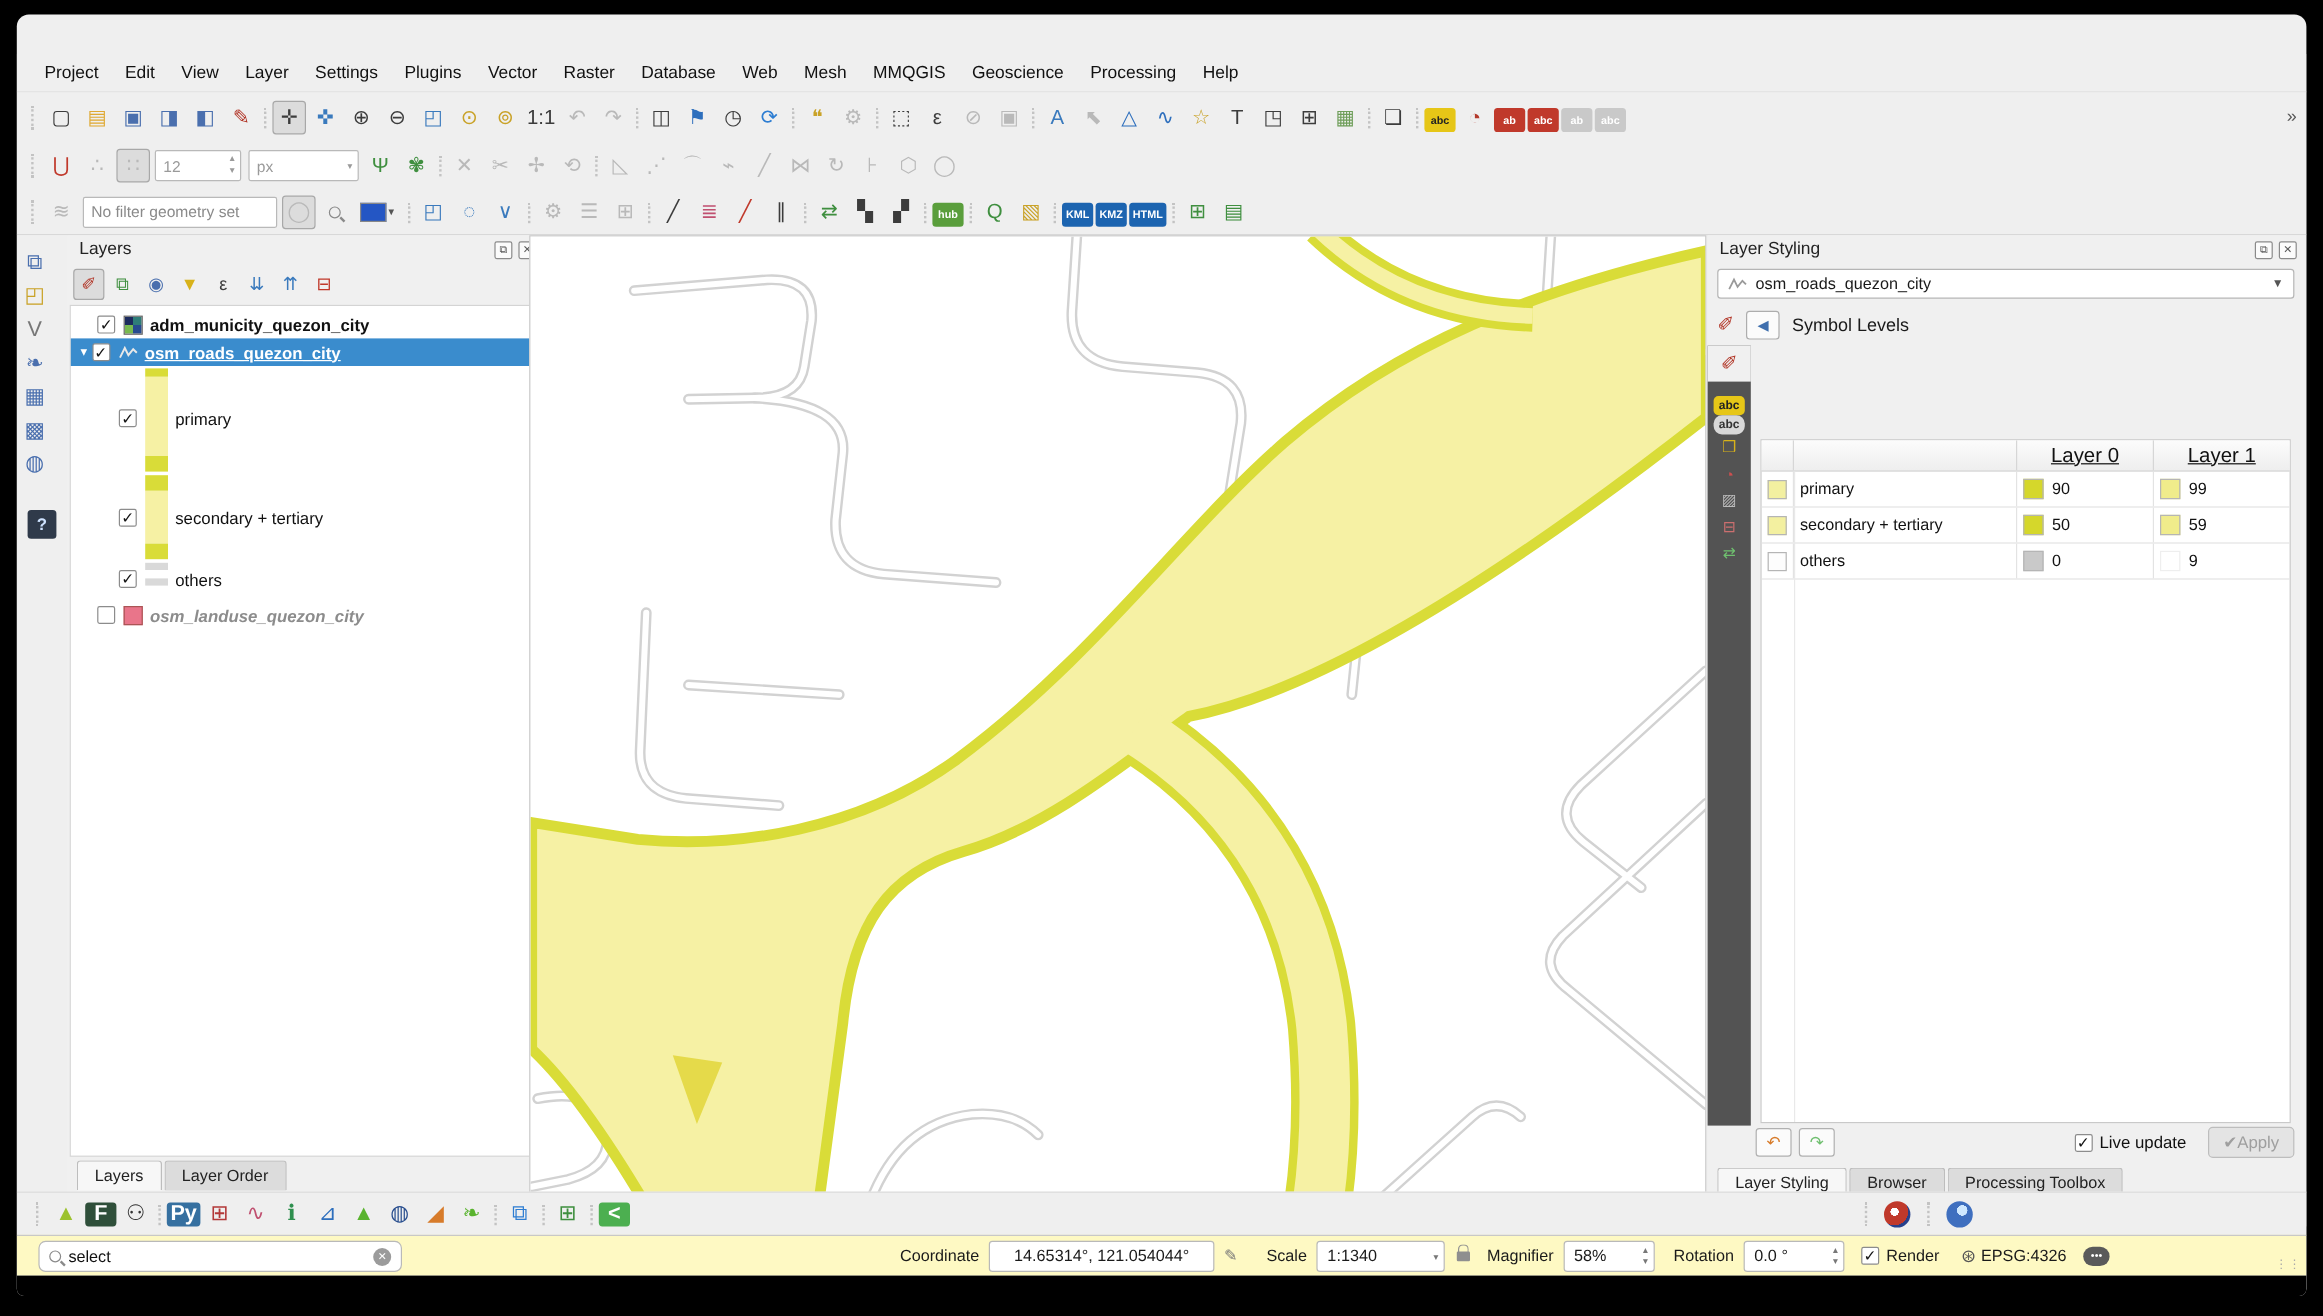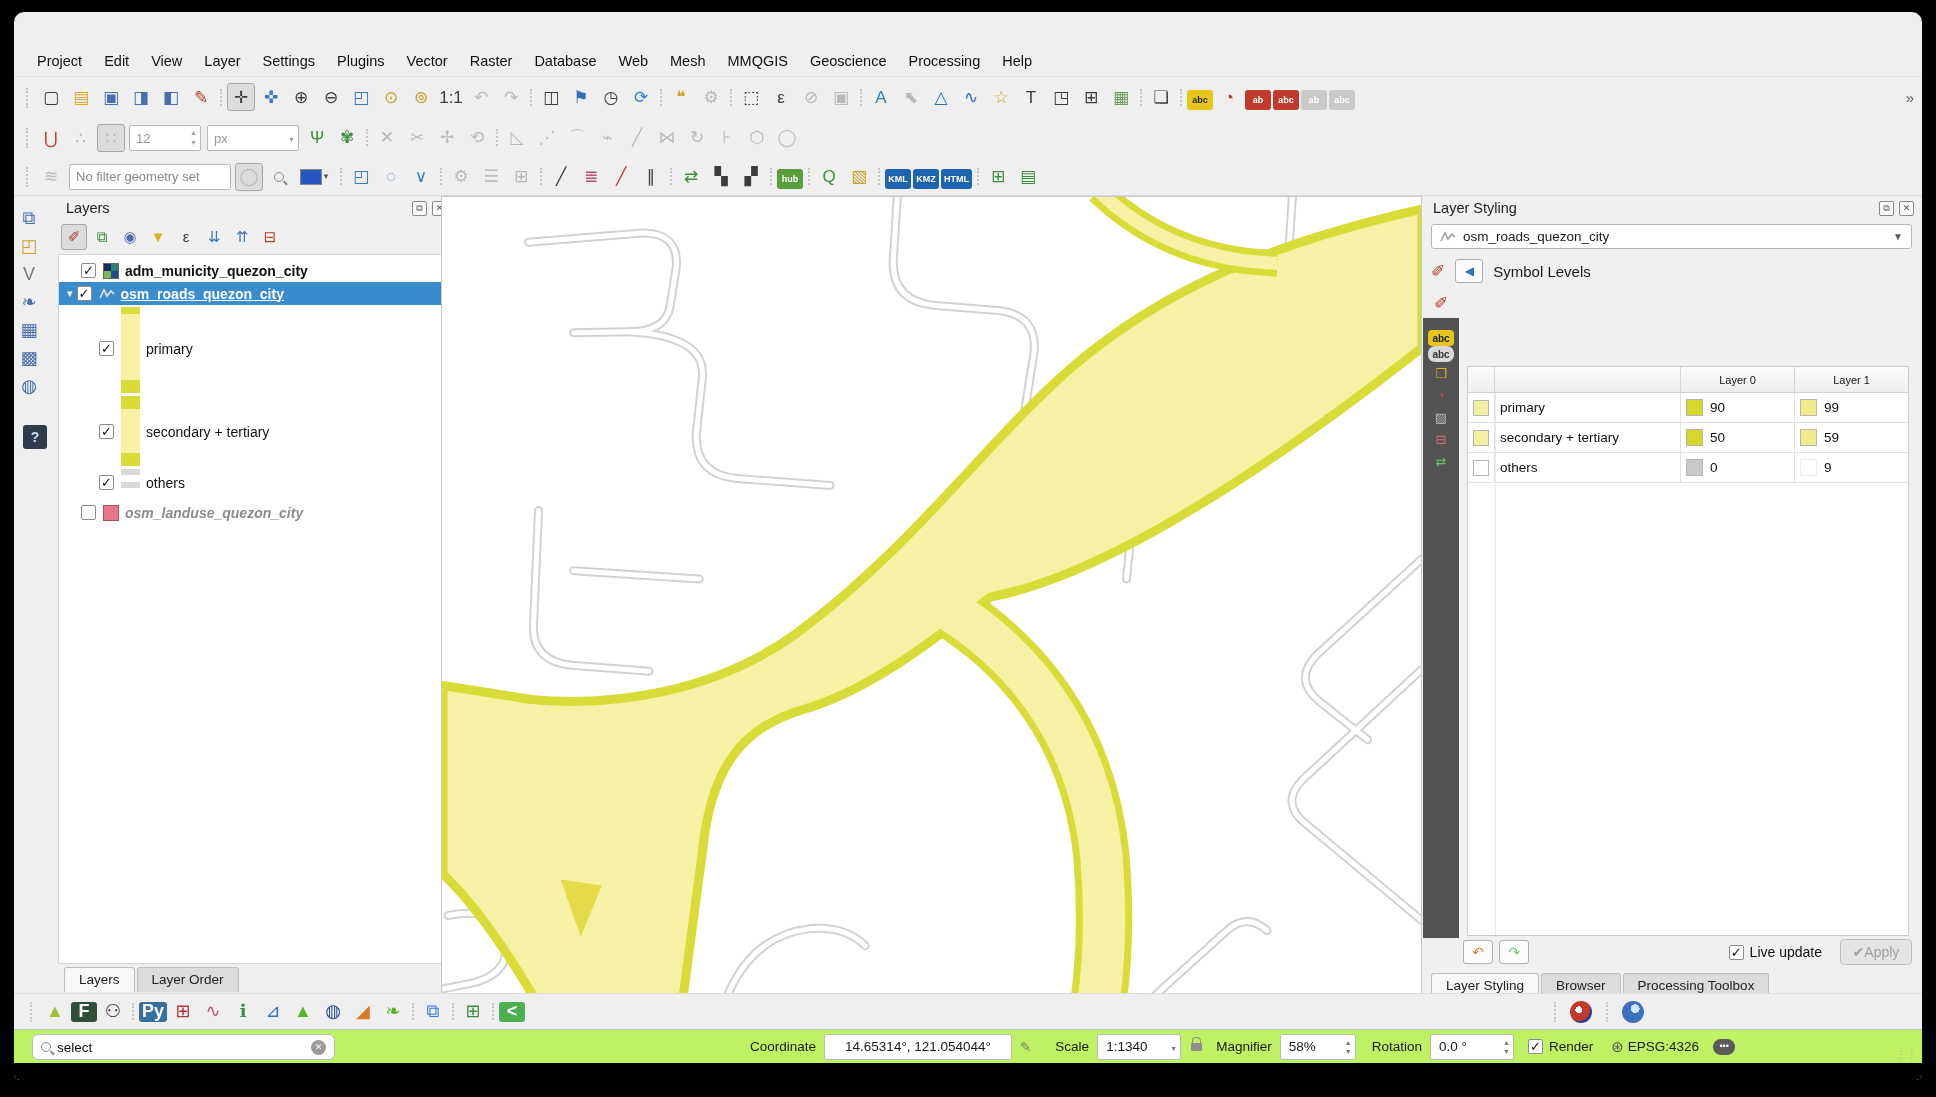--- a/index.html
+++ b/index.html
@@ -57,39 +57,39 @@
   .backbtn { width:28px; height:24px; background:#fbfbfb; border:1px solid #adadad; border-radius:3px; color:#3f6fae; font-size:12px; text-align:center; line-height:22px; }
   .symtitle { font-size:15px; color:#1a1a1a; }
   .sidestrip { position:absolute; left:0; top:92px; width:36px; bottom:84px; background:#535353; display:flex; flex-direction:column; align-items:center; padding-top:8px; gap:12px; }
   .sideicon { width:26px; height:22px; display:flex; align-items:center; justify-content:center; font-size:13px; color:#ddd; }
   .sideicon.badge-y { background:#e6c617; color:#222; border-radius:4px; font-size:10px; font-weight:bold; height:16px; }
   .sideicon.badge-o { background:#d8d8d8; color:#333; border-radius:7px; font-size:10px; font-weight:bold; height:16px; }
   .sideicon.active { background:#f0f0f0; width:36px; height:30px; margin-top:-8px; color:#b33a2b; font-size:17px; }
   .desc { position:absolute; left:46px; top:96px; width:452px; font-size:13.5px; line-height:1.32; color:#1c1c1c; }
   .sltable { position:absolute; left:44px; top:170px; width:442px; bottom:86px; background:#fff; border:1px solid #c9c9c9; font-size:13.5px; color:#111; }
   .slhead { display:flex; height:26px; background:linear-gradient(#fcfcfc,#eee); border-bottom:1px solid #cfcfcf; }
-  .slhead div { border-right:1px solid #d6d6d6; display:flex; align-items:center; justify-content:center; font-size:11px; }
+  .slhead div { border-right:1px solid #d6d6d6; display:flex; align-items:center; justify-content:center; font-size:17px;text-decoration:underline; }
   .slrow { display:flex; height:30px; border-bottom:1px solid #e3e3e3; }
   .slrow > div { border-right:1px solid #e3e3e3; display:flex; align-items:center; gap:7px; padding-left:5px; }
   .c0 { width:27px; flex:none; justify-content:center; padding-left:0 !important; }
   .c1 { width:186px; flex:none; }
   .c2 { width:114px; flex:none; }
   .c3 { flex:1; border-right:none !important; }
   .sw { width:16px; height:16px; border:1px solid #b5b5b5; flex:none; }
   .sw.sm { width:17px; height:17px; }
   .colrule { position:absolute; left:27px; top:26px; bottom:0; width:1px; background:#e9e9e9; }
   .slfoot { position:absolute; left:40px; right:10px; bottom:56px; height:28px; display:flex; align-items:center; }
   .miniBtn { width:30px; height:24px; background:#fbfbfb; border:1px solid #b0b0b0; border-radius:3px; text-align:center; line-height:22px; font-size:14px; margin-right:6px; }
   .live { margin-left:auto; display:flex; align-items:center; gap:6px; font-size:14px; color:#111; }
   .applybtn { margin-left:18px; width:72px; height:26px; background:#e4e4e4; border:1px solid #bdbdbd; border-radius:4px; color:#9f9f9f; font-size:14px; text-align:center; line-height:24px; }
   
   .pluginbar { position:absolute; left:0; bottom:51px; width:100%; height:36px; background:#efefef; display:flex; align-items:center; padding-left:8px; border-top:1px solid #ddd; }
   .pluginbar .tbi { font-size:18px; }
   .circ { width:22px; height:22px; border-radius:50%; flex:none; margin:0 6px; }
-  .statusbar { position:absolute; left:0; bottom:17px; width:100%; height:34px; background:#bef264; border-top:1px solid #c8c8c8; display:flex; align-items:center; font-size:13.5px; color:#1a1a1a; }
+  .statusbar { position:absolute; left:0; bottom:17px; width:100%; height:34px; background:#fef9c3; border-top:1px solid #c8c8c8; display:flex; align-items:center; font-size:13.5px; color:#1a1a1a; }
   .searchbox { position:absolute; left:18px; top:4px; width:303px; height:26px; background:#fff; border:1px solid #b9b9b9; border-radius:6px; display:flex; align-items:center; padding:0 8px; gap:6px; }
   .searchbox input { border:none; outline:none; flex:1; font-size:13.5px; font-family:inherit; color:#111; background:transparent; }
   .mag { width:10px; height:10px; border:1.5px solid #8a8a8a; border-radius:50%; position:relative; flex:none; }
   .mag::after { content:""; position:absolute; width:5px; height:1.5px; background:#8a8a8a; transform:rotate(45deg); left:8px; top:9px; }
   .clearx { width:15px; height:15px; background:#9b9b9b; color:#fff; border-radius:50%; font-size:9px; text-align:center; line-height:15px; }
   .sfield { height:26px; background:#fff; border:1px solid #b9b9b9; border-radius:3px; display:flex; align-items:center; padding:0 8px; position:relative; }
   .slabel { margin:0 8px 0 16px; color:#1a1a1a; }
   .spinarrs { position:absolute; right:3px; top:3px; font-size:7px; line-height:9px; color:#777; }
   .lock { width:11px; height:8px; background:#8f8f8f; border-radius:1px; position:relative; margin:0 10px; }
   .lock::before { content:""; position:absolute; width:7px; height:6px; border:1.5px solid #8f8f8f; border-bottom:none; border-radius:4px 4px 0 0; left:0.5px; top:-6px; }
@@ -640,21 +640,21 @@
     <span class="searchbox">
       <span class="mag"></span>
       <input value="select" style="">
       <span class="clearx">✕</span>
     </span>
     <span style="width:720px"></span>
     <span class="slabel">Coordinate</span>
     <span class="sfield" style="width:188px;justify-content:center">14.65314°, 121.054044°</span>
     <span style="margin:0 8px;color:#777">✎</span>
     <span class="slabel">Scale</span>
-    <span class="sfield" style="width:84px">
+    <span class="sfield" style="width:107px">
         <span>1:1340</span>
         <span class="spinarrs" style="top:9px">▼</span>
       </span>
     <span class="lock"></span>
     <span class="slabel" style="margin-left:4px">Magnifier</span>
     <span class="sfield" style="width:76px">
         <span>58%</span>
         <span class="spinarrs">▲<br>▼</span>
       </span>
     <span class="slabel">Rotation</span>

